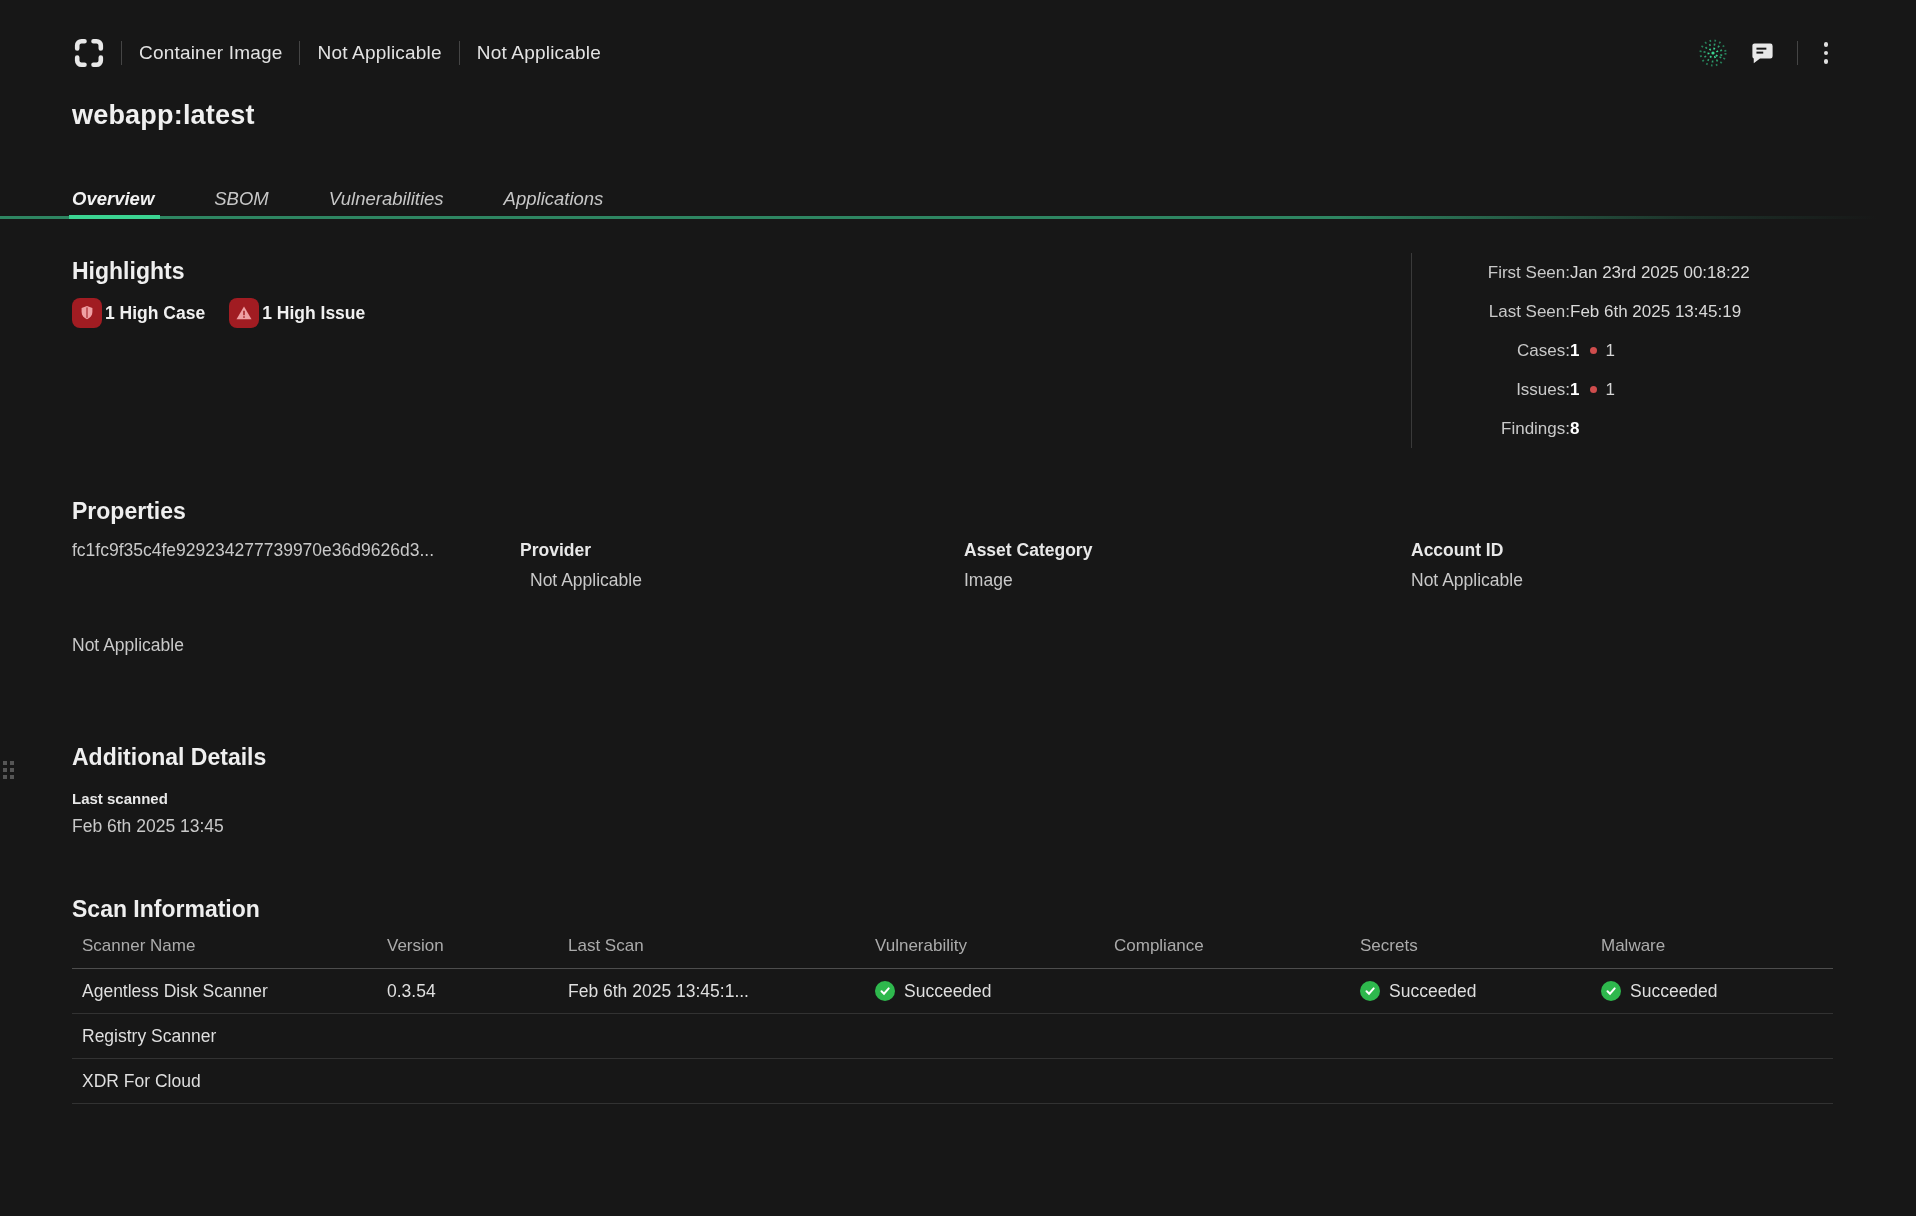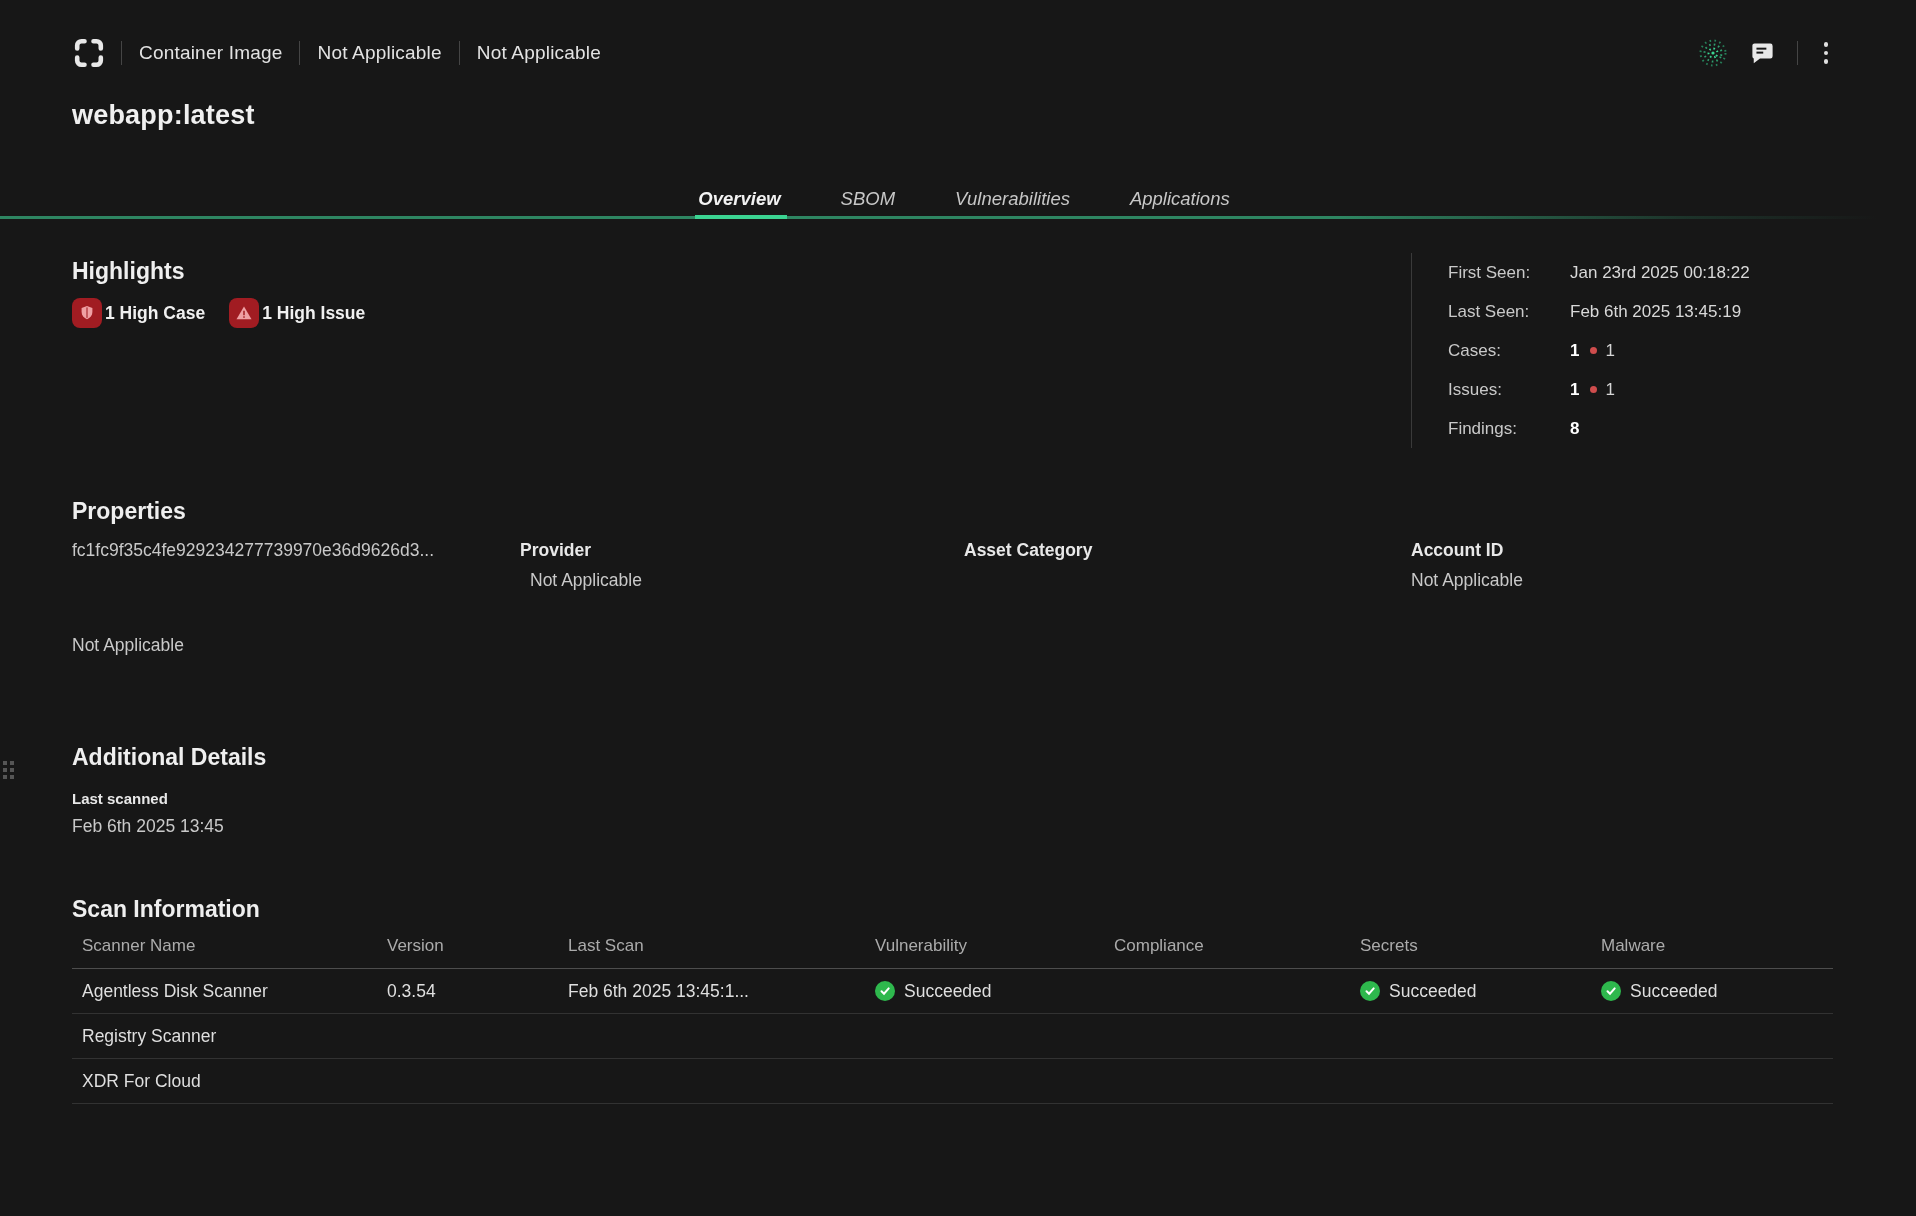--- a/index.html
+++ b/index.html
@@ -21,42 +21,42 @@
   .icon-btn { display:flex; align-items:center; justify-content:center; cursor:pointer; }
   .kebab { display:flex; flex-direction:column; gap:4px; padding:4px; }
   .kebab i { width:4.5px; height:4.5px; border-radius:50%; background:#e0e0e0; }
 
   
   .page-title { position:absolute; left:72px; top:96px; font-size:27px; font-weight:700;
                 color:#f0f0f0; line-height:38px; letter-spacing:.2px; }
 
   
   .tabs { position:absolute; left:0; right:0; top:178px; height:41px; padding-left:72px;
-          display:flex; align-items:center;justify-content:center; }
+          display:flex; align-items:center; }
   .tabs::after { content:""; position:absolute; left:0; right:0; bottom:0; height:3px;
           background:linear-gradient(90deg,#2e8662 0%,#2e8662 70%,rgba(46,134,98,.25) 88%,rgba(46,134,98,0) 98%); }
   .tab { position:relative; height:41px; display:flex; align-items:center; margin-right:60px;
          font-size:18.5px; font-style:italic; color:#c7c7c7; cursor:pointer; white-space:nowrap; }
   .tab.active { color:#f2f2f2; font-weight:700; }
   .tab.active::after { content:""; position:absolute; left:-3px; right:-6px; bottom:0;
          height:4px; background:#3bd492; z-index:2; }
 
   
   .section-h { font-size:23px; font-weight:700; color:#efefef; line-height:30px; }
   .highlights-h { position:absolute; left:72px; top:256px; }
   .badges { position:absolute; left:72px; top:298px; display:flex; gap:24px; }
   .badge { display:flex; align-items:center; gap:3px; cursor:pointer; }
   .badge-box { width:30px; height:30px; border-radius:8px; background:#a11c22;
                display:flex; align-items:center; justify-content:center; }
   .badge-label { font-size:17.5px; font-weight:700; color:#f0f0f0; }
 
   
   .summary { position:absolute; left:1411px; top:253px; padding-left:36px;
              border-left:1px solid #3a3a3a; }
-  .srow { height:39px; display:flex; align-items:center; font-size:17px; }
+  .srow { height:39px; display:flex; align-items:center; font-size:17px;text-align:right; }
   .srow .slabel { width:122px; color:#c9c9c9; }
   .srow .sval { color:#d9d9d9; }
   .srow .sval.bold { font-weight:700; color:#ffffff; }
   .dot { width:7px; height:7px; border-radius:50%; background:#cf4d4d;
          display:inline-block; margin:0 8px 0 11px; }
   .dotnum { color:#d6d6d6; }
 
   
   .props-h { position:absolute; left:72px; top:496px; }
   .props-grid { position:absolute; left:72px; top:540px; width:1761px;
@@ -191,20 +191,21 @@
 <div class="props-grid">
   <div class="pitem">
     <div class="pvalue">fc1fc9f35c4fe929234277739970e36d9626d3...</div>
   </div>
   <div class="pitem">
     <div class="plabel">Provider</div>
     <div class="pvalue" style="padding-left:10px;">Not Applicable</div>
   </div>
   <div class="pitem">
     <div class="plabel">Asset Category</div>
+    <div class="pvalue">Image</div>
   </div>
   <div class="pitem">
     <div class="plabel">Account ID</div>
     <div class="pvalue">Not Applicable</div>
   </div>
   <div class="pitem">
     <div class="pvalue">Not Applicable</div>
   </div>
 </div>
 

